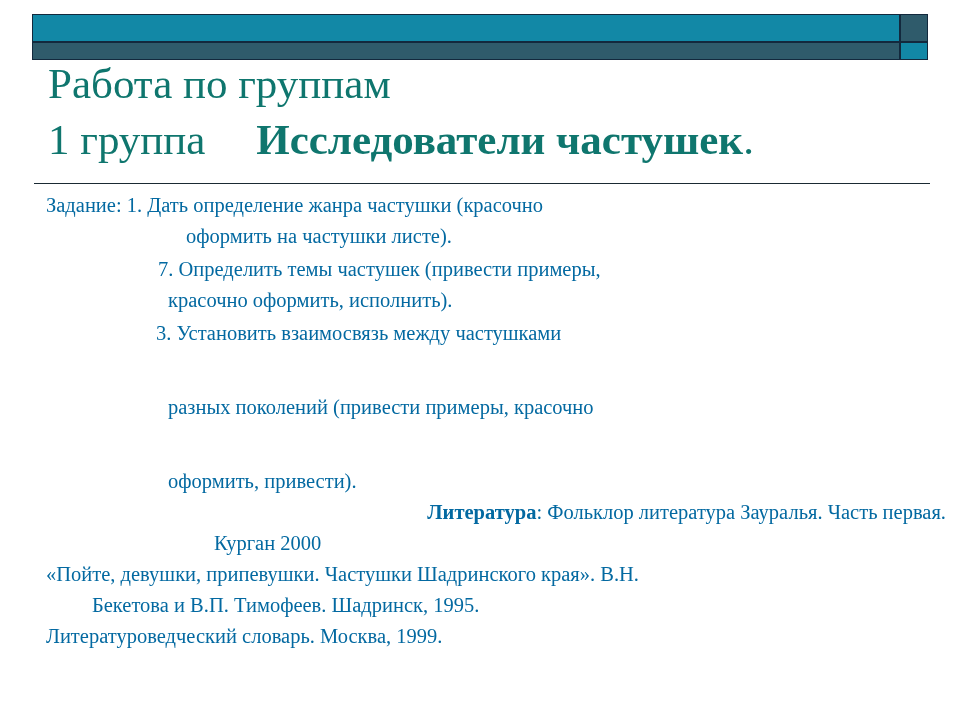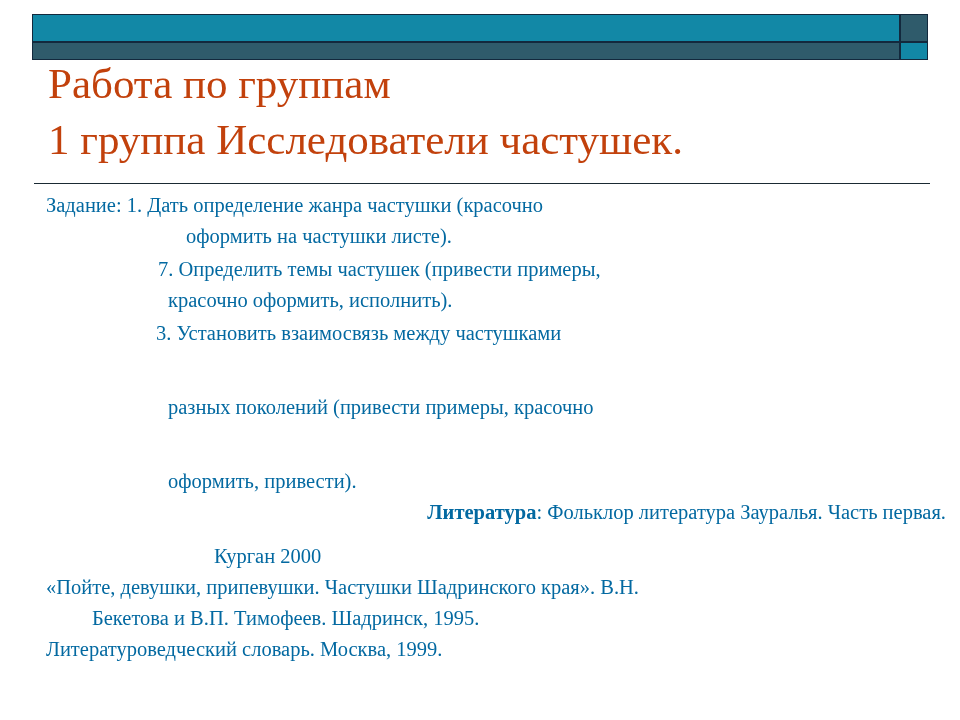--- a/index.html
+++ b/index.html
@@ -59,30 +59,31 @@
   .bar-row.top .bar-square  { background: #2f5b6b; }
   .bar-row.bottom .bar-long   { background: #2f5b6b; }
   .bar-row.bottom .bar-square { background: #1288a6; }
 
   
   .title-block {
     position: absolute;
     left: 48px;
     top: 56px;
     width: 880px;
-    color: #c2410c;
+    color: #0f766e;
     font-size: 43px;
     line-height: 56px;
     letter-spacing: 0px;
   }
   .title-line {
     white-space: nowrap;
   }
   .title-line b {
-    font-weight: normal;
+    font-weight: bold;
+    margin-left: 40px;
   }
 
   
   .divider {
     position: absolute;
     left: 34px;
     top: 183px;
     width: 896px;
     height: 0;
     border-top: 1.5px solid #1a2a33;
@@ -103,21 +104,21 @@
   }
   .tline b { font-weight: bold; }
 
   .i-task        { padding-left: 0px;   }
   .i-task-cont   { padding-left: 140px; }
   .i-num         { padding-left: 112px; }
   .i-num-cont    { padding-left: 122px; }
   .i-num3        { padding-left: 110px; }
   .i-num3-cont   { padding-left: 122px; margin-top: 43px; }
   .i-lit         { padding-left: 0px; text-align: right;   }
-  .i-lit-city    { padding-left: 168px; margin-top: 13px; }
+  .i-lit-city    { padding-left: 168px; }
   .i-ref         { padding-left: 0px;   }
   .i-ref-cont    { padding-left: 46px;  }
 
   .sp-1 { margin-top: 2px; }
 </style>
 </head>
 <body>
 
 <div class="slide">
 

